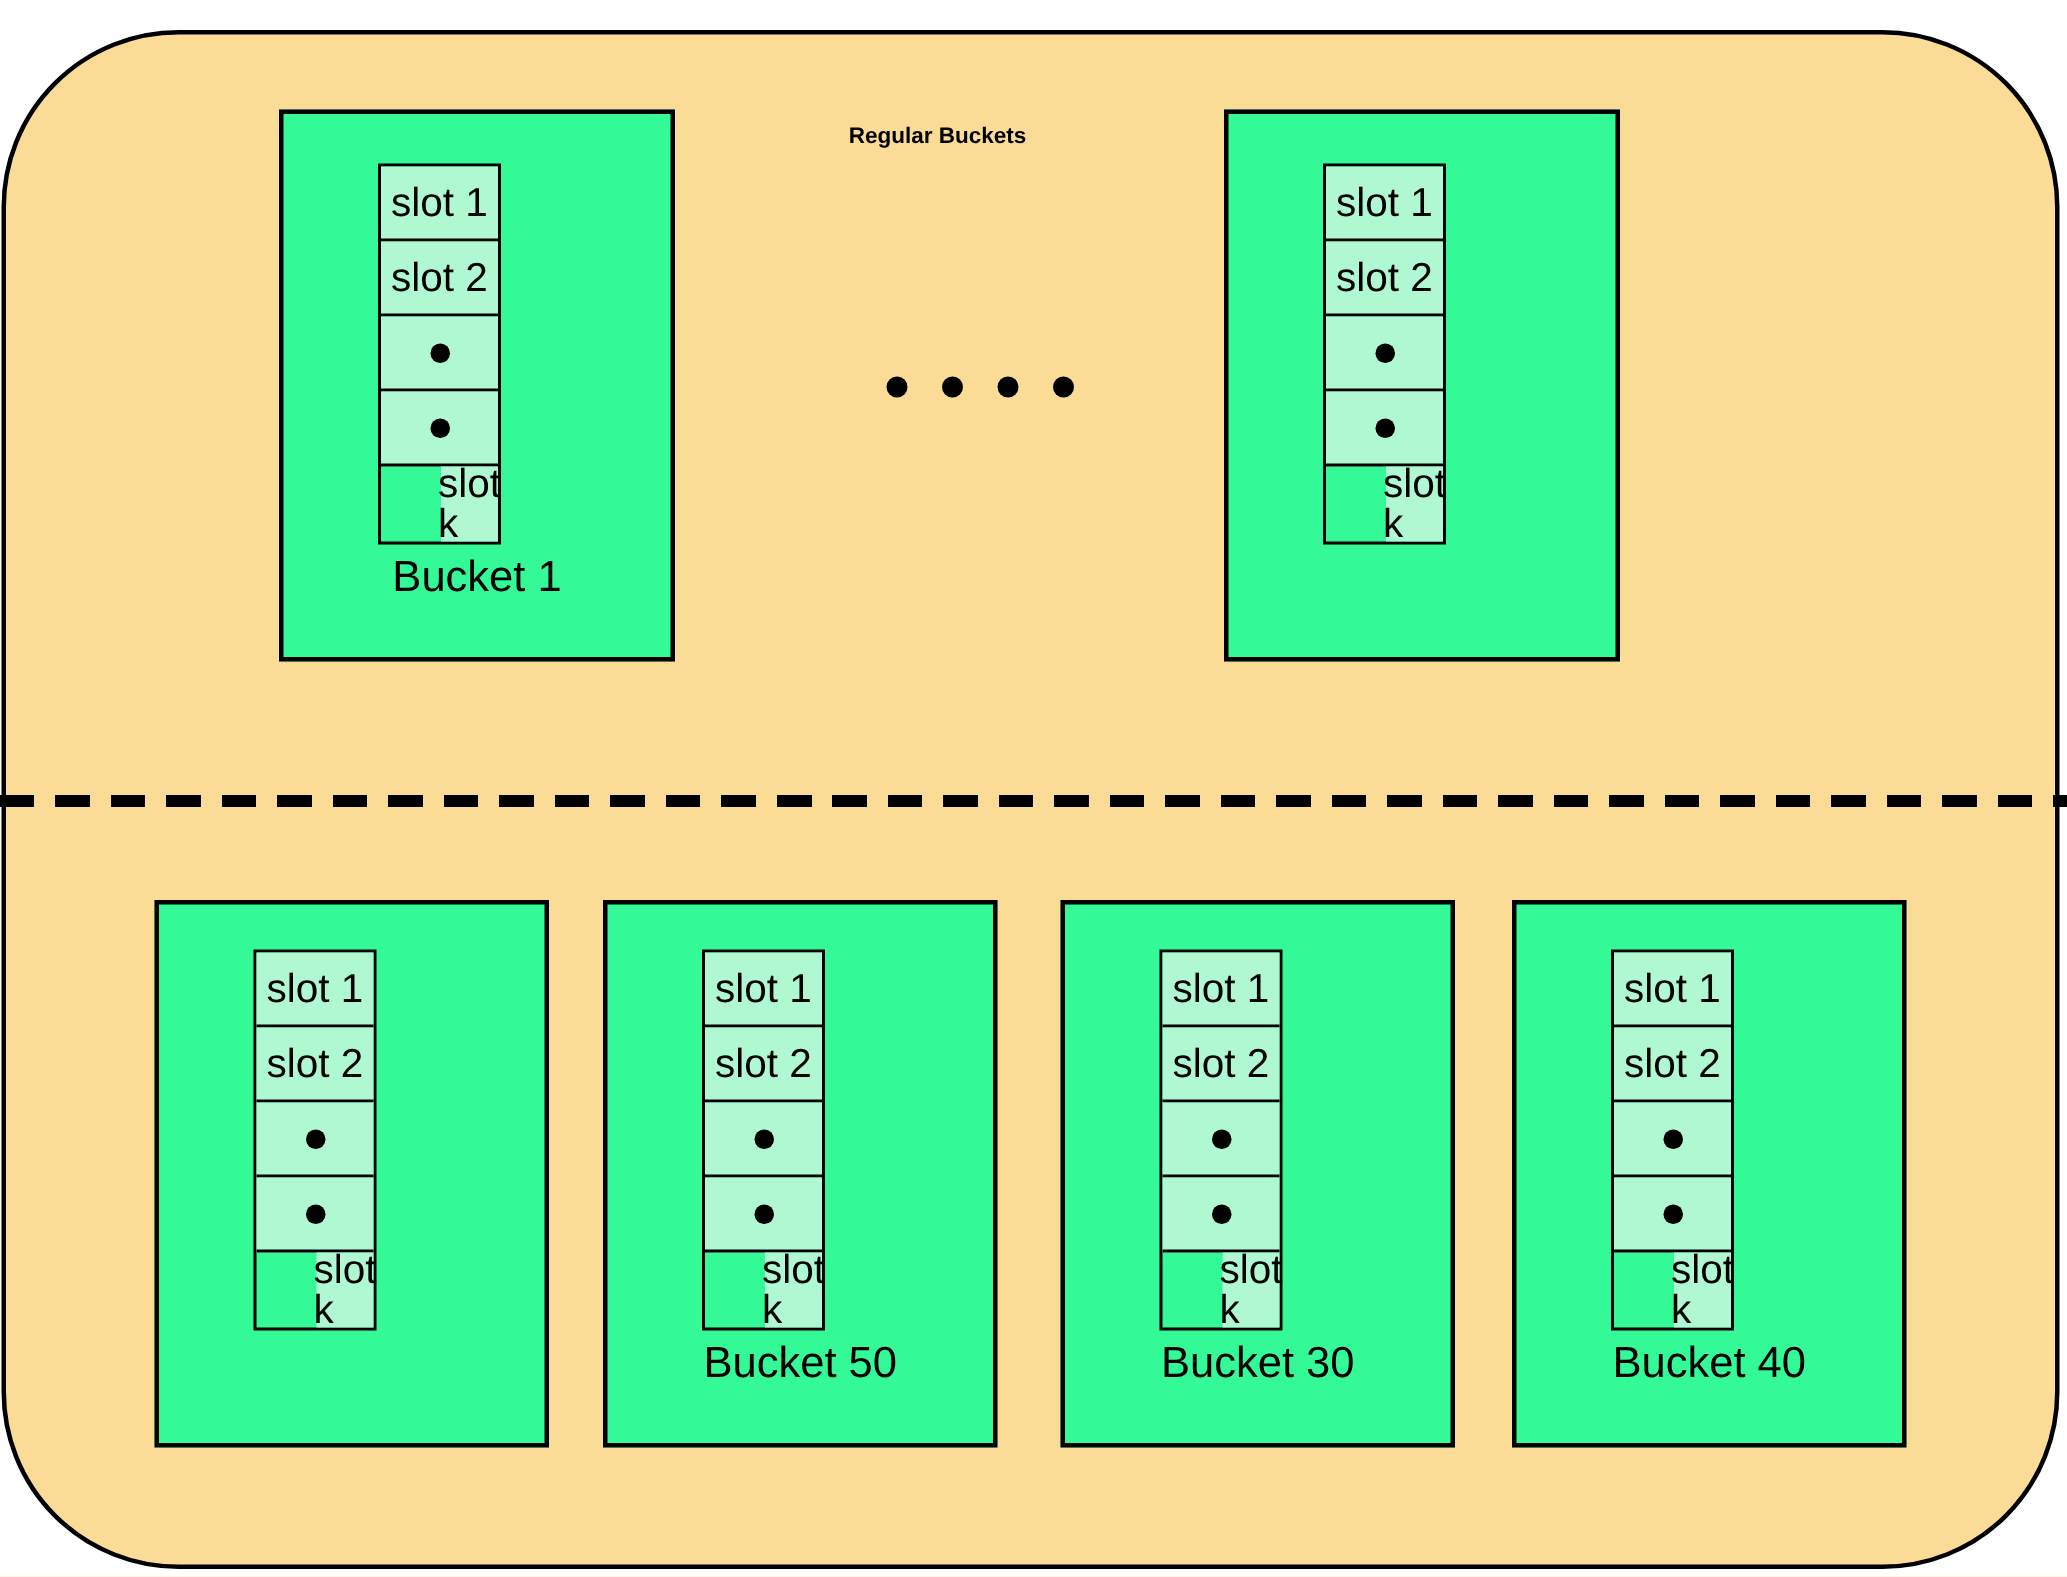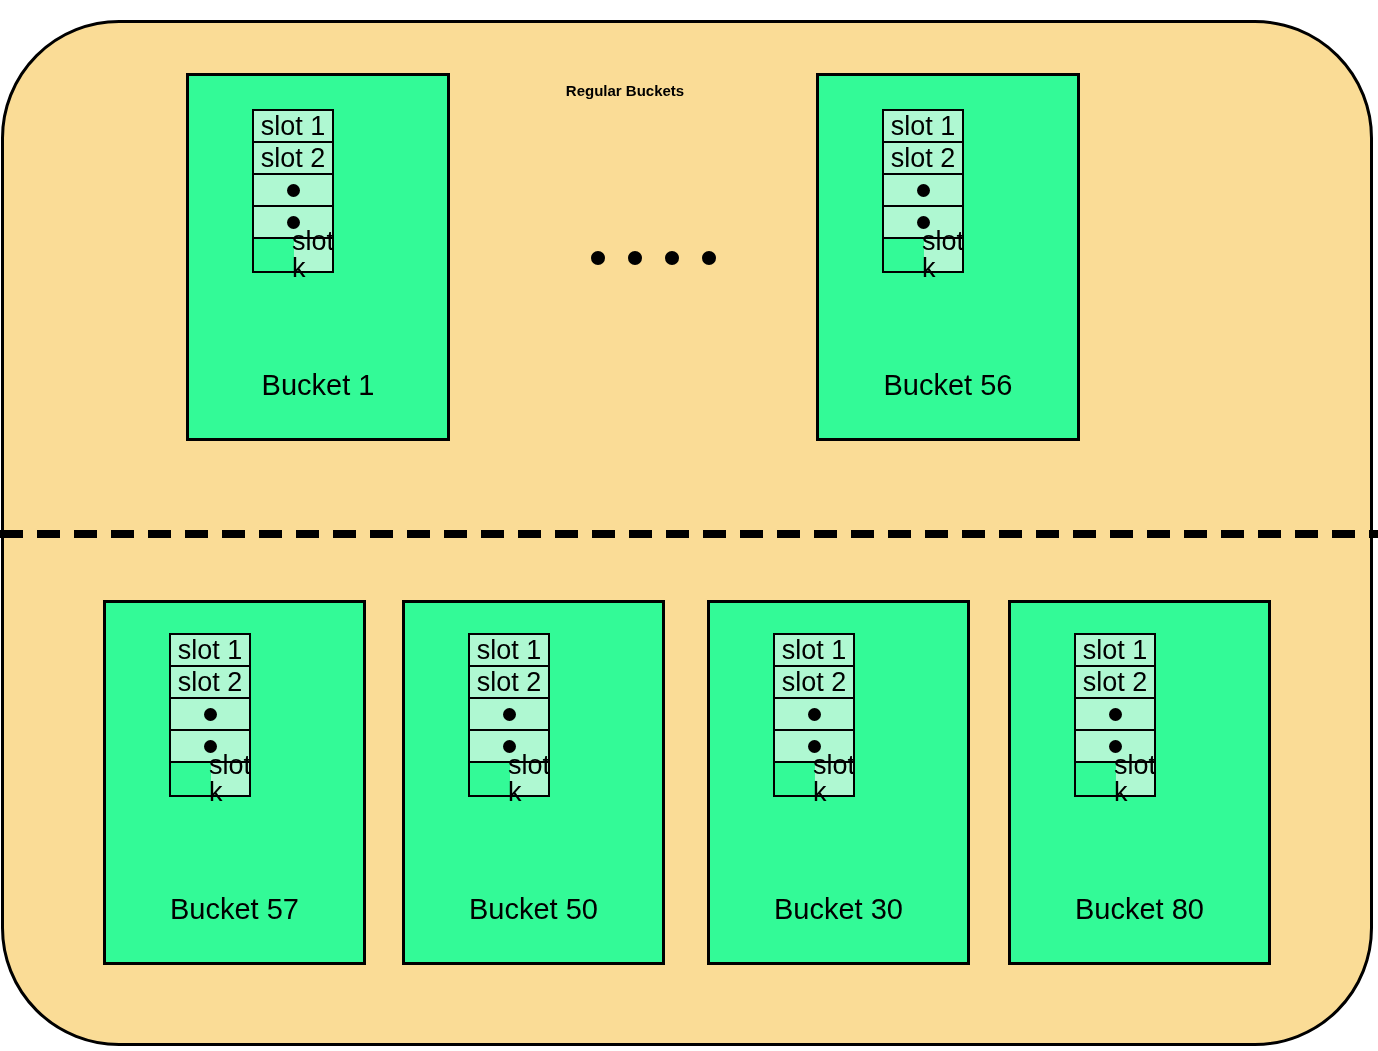--- a/index.html
+++ b/index.html
@@ -45,21 +45,21 @@
   .b60 { left: 1008px; }
 
   .slot-table {
     position: absolute; left: 63px; width: 82px; box-sizing: border-box;
     border: 2px solid var(--outline);
   }
   .bucket-top    .slot-table { top: 33px; }
   .bucket-bottom .slot-table { top: 30px; }
 
   .slot-cell {
-    height: 32px; box-sizing: border-box;
+    height: 50px; box-sizing: border-box;
     background: var(--slot-cell-fill);
     border-bottom: 2px solid var(--outline);
     display: flex; align-items: center; justify-content: center;
     font-size: 27px; line-height: 1;
   }
   .slot-cell:last-child { border-bottom: none; margin-left: 40px; }
 
   .dot {
     width: 13px; height: 13px; border-radius: 50%;
     background: var(--outline); display: inline-block;
@@ -131,21 +131,20 @@
       <div class="slot-cell">
           <span class="dot"></span>
         </div>
       <div class="slot-cell">
           <span class="dot"></span>
         </div>
       <div class="slot-cell">
           <span>slot k</span>
         </div>
     </div>
-    <div class="bucket-label">Bucket 56</div>
   </div>
 
   <div class="divider"></div>
 
 
   <div class="bucket bucket-bottom b57">
     <div class="slot-table">
       <div class="slot-cell">
           <span>slot 1</span>
         </div>
@@ -155,21 +154,20 @@
       <div class="slot-cell">
           <span class="dot"></span>
         </div>
       <div class="slot-cell">
           <span class="dot"></span>
         </div>
       <div class="slot-cell">
           <span>slot k</span>
         </div>
     </div>
-    <div class="bucket-label">Bucket 57</div>
   </div>
 
   <div class="bucket bucket-bottom b58">
     <div class="slot-table">
       <div class="slot-cell">
           <span>slot 1</span>
         </div>
       <div class="slot-cell">
           <span>slot 2</span>
         </div>
@@ -218,16 +216,16 @@
       <div class="slot-cell">
           <span class="dot"></span>
         </div>
       <div class="slot-cell">
           <span class="dot"></span>
         </div>
       <div class="slot-cell">
           <span>slot k</span>
         </div>
     </div>
-    <div class="bucket-label">Bucket 80</div>
+    <div class="bucket-label">Bucket 40</div>
   </div>
 
 </div>
 
 </body></html>

